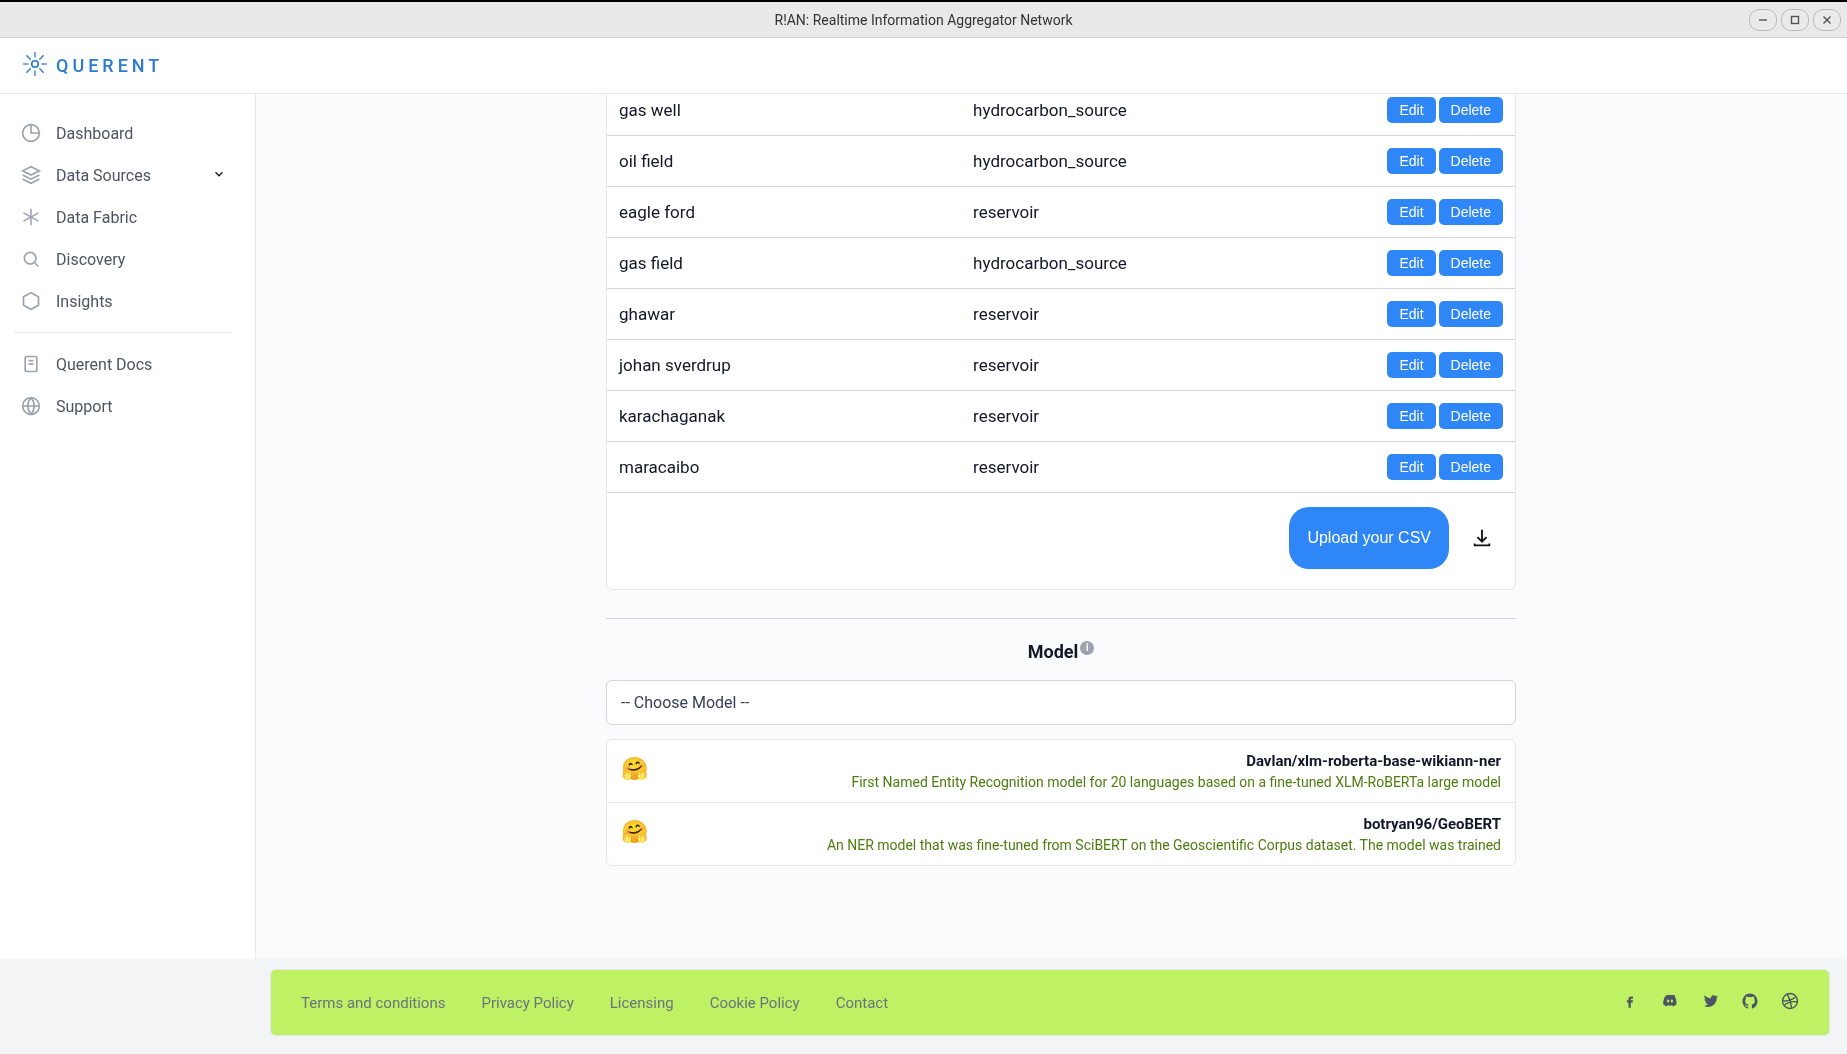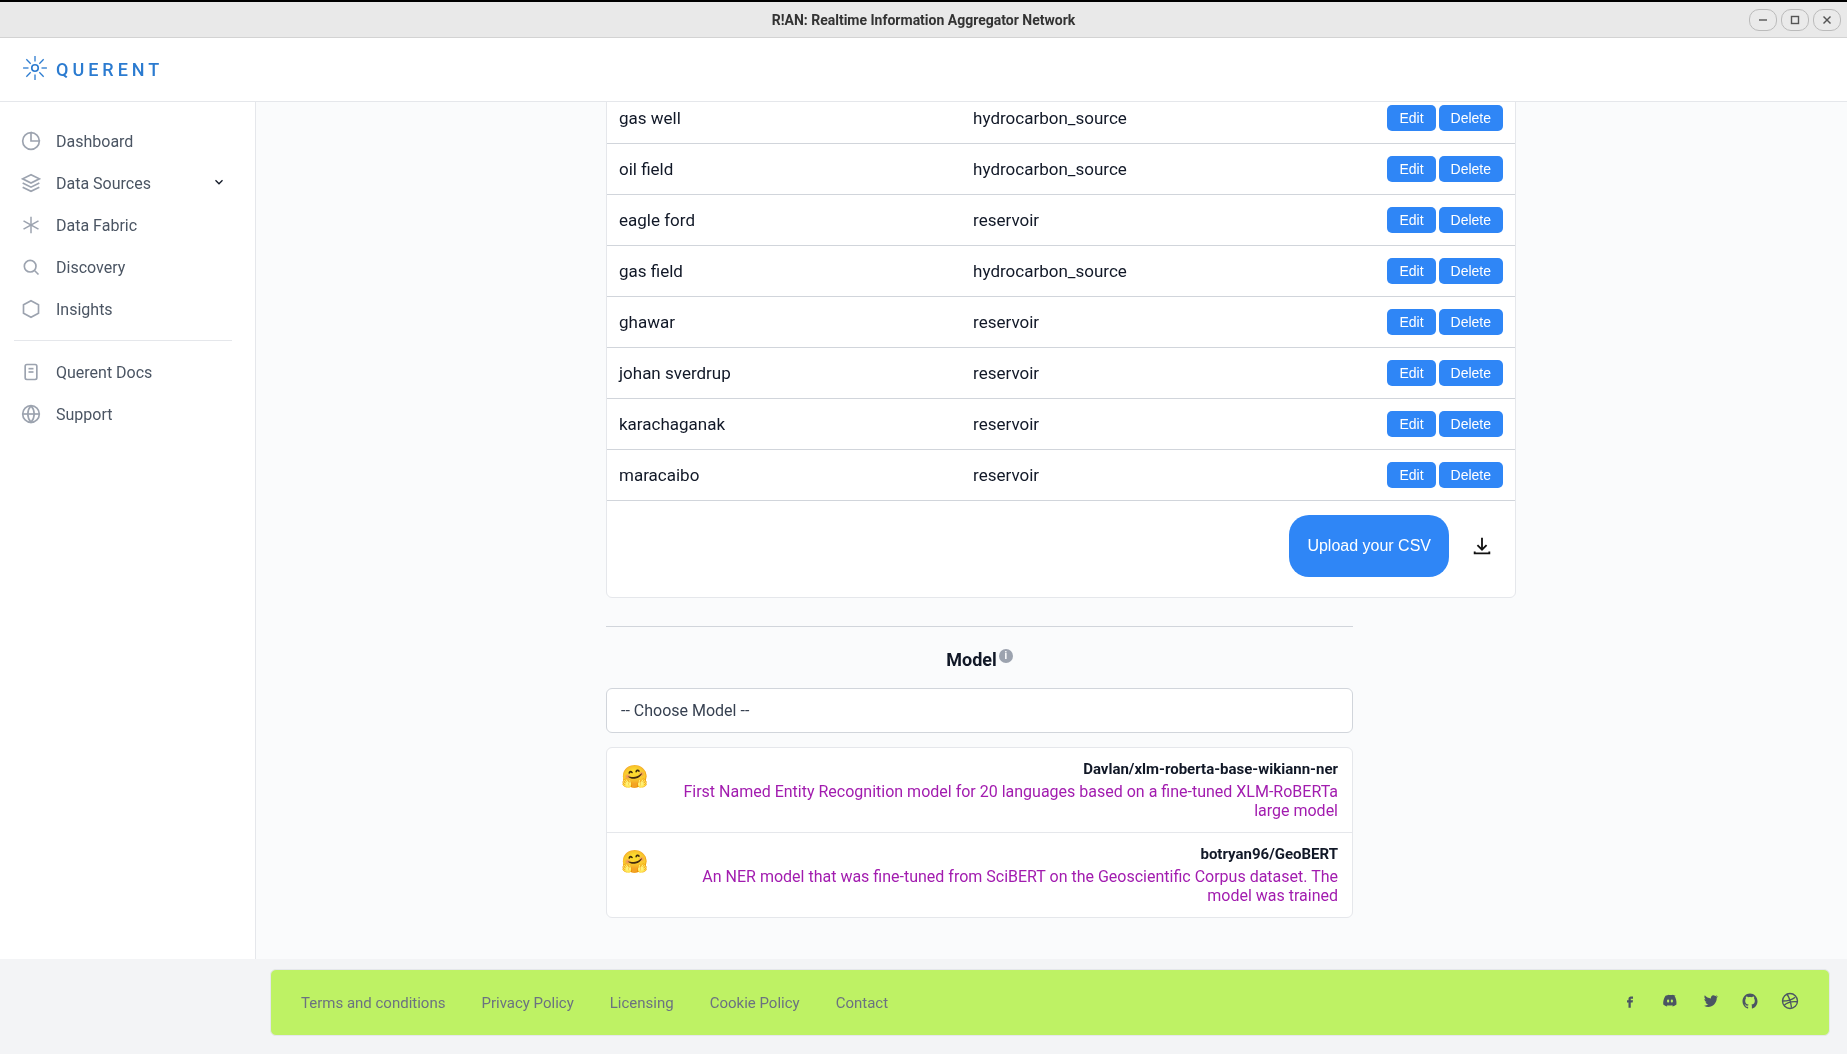--- a/index.html
+++ b/index.html
@@ -19,21 +19,21 @@
   }
   .os-header {
     height: 36px;
     background: #e9e9e9;
     display: flex;
     align-items: center;
     justify-content: center;
     position: relative;
     border-bottom: 1px solid #d3d3d3;
   }
-  .os-header-title { font-weight: 700; font-size: 14px; color: #333; }
+  .os-header-title { font-weight: 400; font-size: 14px; color: #333; }
   .os-window-controls {
     position: absolute;
     right: 6px;
     top: 50%;
     transform: translateY(-50%);
     display: flex;
     gap: 4px;
   }
   .os-window-controls .ctl {
     width: 28px; height: 22px;
@@ -44,21 +44,21 @@
     font-size: 12px; color: #555;
     cursor: pointer;
   }
   .app {
     background: #fff;
     height: calc(1054px - 38px);
     display: flex;
     flex-direction: column;
   }
   .app-topbar {
-    height: 64px;
+    height: 56px;
     border-bottom: 1px solid #e5e7eb;
     display: flex;
     align-items: center;
     padding: 0 22px;
   }
   .logo {
     display: flex;
     align-items: center;
     gap: 8px;
     color: #2b7bd0;
@@ -160,21 +160,21 @@
     font-size: 16px;
     padding: 22px 18px;
     border-radius: 20px;
     border: none;
     cursor: pointer;
   }
   .dl-icon { width: 22px; height: 22px; color:#222; cursor:pointer; }
 
   .model-section {
     margin: 18px 0 0 280px;
-    width: 747px;
+    width: 910px;
   }
   .model-hr {
     height: 1px; background: #d1d5db; margin-bottom: 22px;
   }
   .model-title {
     text-align: center;
     font-weight: 700;
     font-size: 18px;
     color: #111827;
     margin-bottom: 18px;
@@ -204,21 +204,21 @@
     display: flex;
     gap: 16px;
     padding: 12px 14px;
     border-bottom: 1px solid #e5e7eb;
     cursor: pointer;
   }
   .model-item:last-child { border-bottom: none; }
   .model-emoji { font-size: 22px; flex-shrink:0; margin-top:4px; }
   .model-text { flex:1; text-align:right; }
   .model-name { font-weight: 700; font-size: 15px; color:#111827; margin-bottom: 4px; }
-  .model-desc { font-size: 16px; color: #a21caf; }
+  .model-desc { font-size: 14px; color: #4d7c0f; }
 
   .footer-wrap {
     background: #f3f4f6;
     padding: 10px 0 18px 270px;
   }
   .footer-card {
     background: #bef264;
     border: 1px solid #e5e7eb;
     border-radius: 6px;
     display: flex;

